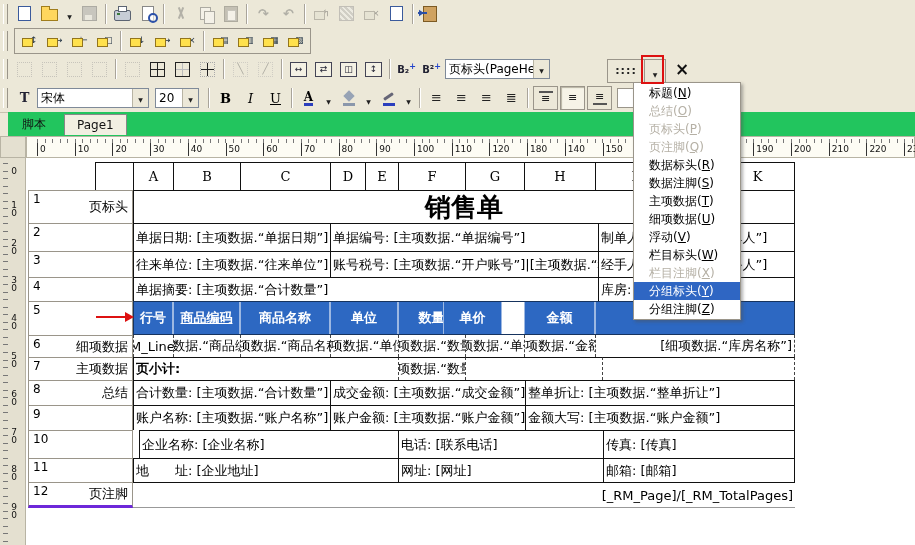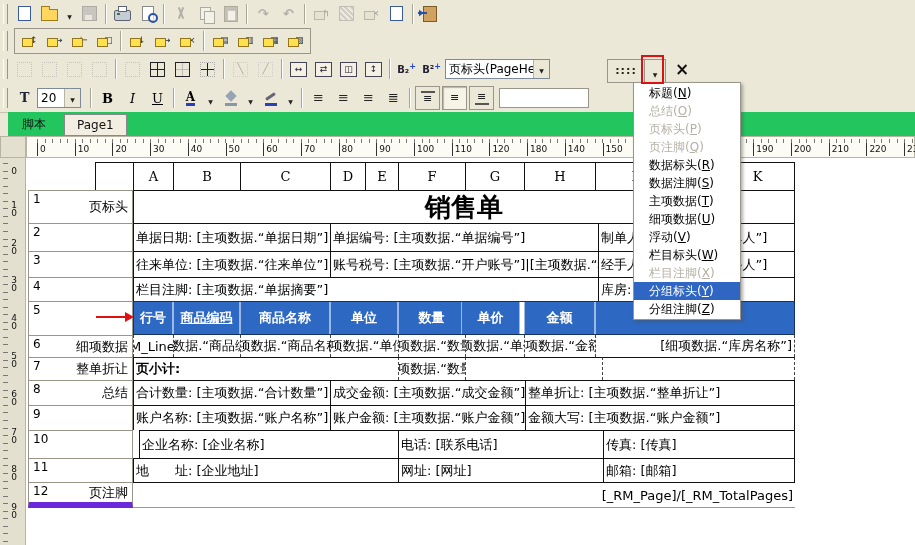--- a/index.html
+++ b/index.html
@@ -100,21 +100,21 @@
   .st-d{border-left:1px dashed #444;border-top:1px solid #111}
   .st-d2{border-left:1px dashed #444}
   .st-b{background:var(--blue,#2d68c2);color:#fff;font-weight:bold;border:1px solid #9db8e2}
   .st-t{font-size:26px;font-weight:bold}
   .st-f{border-top:1px solid #111;border-bottom:1px solid #999;background:transparent}
   .st-h{font-family:"DejaVu Serif","Liberation Serif",serif}
   .rsolid{border-right:1px solid #111}
   .rdash{border-right:1px dashed #444}
   .rlab{position:absolute;box-sizing:border-box;background:#fff;border-left:1px solid #9a958a;border-top:1px solid #9a958a;border-right:1px solid #9a958a;
         display:flex;align-items:center;justify-content:flex-end;padding-right:4px;font-size:13px;color:#000}
-  .rlab.lastrow{border-bottom:6px solid #6d28d9}
+  .rlab.lastrow{border-bottom:3px solid #6d28d9}
   .rnum{position:absolute;left:4px;top:1px;font-size:12px}
   #blueframe{position:absolute;border:1px solid #16335e;box-sizing:border-box;pointer-events:none}
   
   #bandmenu{position:absolute;left:633px;top:82px;width:106px;background:#fff;border:1px solid #9a958a;
             box-shadow:2px 2px 3px rgba(80,80,80,.45);z-index:50;padding:1px 0}
   .mi{height:18px;line-height:18px;padding-left:15px;font-size:12px;color:#000;white-space:nowrap}
   .mi.dis{color:#b5b0a5}
   .mi.hl{background:var(--mhl,#2f66c3);color:#fff}
   
   #redbox{position:absolute;left:641px;top:55px;width:23px;height:29px;border:2px solid #dd1111;box-sizing:border-box;z-index:60;pointer-events:none}
@@ -295,20 +295,26 @@
     </span>
   <span class="tbtn" style="position:absolute;left:667px;top:4px;width:26px">
       <span class="ic ic-x">×</span>
     </span>
 </div>
 <div class="tbrow" id="tb4">
   <span class="grip"></span>
   <span class="tbtn">
       <span class="ic ic-T">T</span>
     </span>
+  <div class="combo" style="position:relative;left:0;width:112px;margin-right:6px">
+    <span class="cval">宋体</span>
+    <span class="cbtn">
+        <span class="caret"></span>
+      </span>
+  </div>
   <div class="combo" style="position:relative;left:0;width:44px;margin-right:6px">
     <span class="cval">20</span>
     <span class="cbtn">
         <span class="caret"></span>
       </span>
   </div>
   <span class="tsep"></span>
   <span class="tbtn">
       <span class="ic ic-B">B</span>
     </span>
@@ -437,50 +443,50 @@
       <span class="rnum">3</span>
       <span></span>
     </div>
     <div class="cell al-l st-s" style="left: 133px; top: 251px; width: 197px; height: 26px;">往来单位: [主项数据.“往来单位”]</div>
     <div class="cell al-l st-s" style="left: 330px; top: 251px; width: 268px; height: 26px;">账号税号: [主项数据.“开户账号”]|[主项数据.“税号”]</div>
     <div class="cell al-l st-s rsolid" style="left: 598px; top: 251px; width: 197px; height: 26px;">经手人: [主项数据.“经手人”]</div>
     <div class="rlab" style="left: 28px; top: 277px; width: 105px; height: 24px;">
       <span class="rnum">4</span>
       <span></span>
     </div>
-    <div class="cell al-l st-s" style="left: 133px; top: 277px; width: 465px; height: 24px;">栏目注脚: [主项数据.“单据摘要”]</div>
+    <div class="cell al-l st-s" style="left: 133px; top: 277px; width: 465px; height: 24px;">单据摘要: [主项数据.“合计数量”]</div>
     <div class="cell al-l st-s rsolid" style="left: 598px; top: 277px; width: 197px; height: 24px;">库房: [主项数据.“库房”]</div>
     <div class="rlab" style="left: 28px; top: 301px; width: 105px; height: 34px;">
       <span class="rnum">5</span>
       <span></span>
     </div>
     <div class="cell al-c st-b" style="left: 133px; top: 301px; width: 40px; height: 34px;">行号</div>
     <div class="cell al-c st-b" style="left: 173px; top: 301px; width: 67px; height: 34px; text-decoration: underline;">商品编码</div>
     <div class="cell al-c st-b" style="left: 240px; top: 301px; width: 90px; height: 34px;">商品名称</div>
     <div class="cell al-c st-b" style="left: 330px; top: 301px; width: 68px; height: 34px;">单位</div>
     <div class="cell al-c st-b" style="left: 398px; top: 301px; width: 67px; height: 34px;">数量</div>
-    <div class="cell al-c st-b" style="left: 461px; top: 301px; width: 59px; height: 34px;">单价</div>
+    <div class="cell al-c st-b" style="left: 443px; top: 301px; width: 59px; height: 34px;">单价</div>
     <div class="cell al-c st-b" style="left: 524px; top: 301px; width: 71px; height: 34px;">金额</div>
     <div class="cell al-c st-b" style="left: 595px; top: 301px; width: 200px; height: 34px;"></div>
     <div id="blueframe" style="left: 133px; top: 301px; width: 662px; height: 34px;"></div>
     <div class="rlab" style="left: 28px; top: 335px; width: 105px; height: 22px;">
       <span class="rnum">6</span>
       <span>细项数据</span>
     </div>
     <div class="cell al-c st-d2" style="left: 133px; top: 335px; width: 40px; height: 22px;">[_RM_LineNo]</div>
     <div class="cell al-c st-d2" style="left: 173px; top: 335px; width: 67px; height: 22px;">[细项数据.“商品编码”]</div>
     <div class="cell al-c st-d2" style="left: 240px; top: 335px; width: 90px; height: 22px;">[细项数据.“商品名称”]</div>
     <div class="cell al-c st-d2" style="left: 330px; top: 335px; width: 68px; height: 22px;">[细项数据.“单位”]</div>
     <div class="cell al-c st-d2" style="left: 398px; top: 335px; width: 67px; height: 22px;">[细项数据.“数量”]</div>
     <div class="cell al-c st-d2" style="left: 465px; top: 335px; width: 59px; height: 22px;">[细项数据.“单价”]</div>
     <div class="cell al-c st-d2" style="left: 524px; top: 335px; width: 71px; height: 22px;">[细项数据.“金额”]</div>
     <div class="cell al-r st-d2 rdash" style="left: 595px; top: 335px; width: 200px; height: 22px;">[细项数据.“库房名称”]</div>
     <div class="rlab" style="left: 28px; top: 357px; width: 105px; height: 23px;">
       <span class="rnum">7</span>
-      <span>整单折让</span>
+      <span>主项数据</span>
     </div>
     <div class="cell al-l st-s" style="left: 133px; top: 357px; width: 265px; height: 23px; font-weight: bold;">页小计:</div>
     <div class="cell al-c st-d" style="left: 398px; top: 357px; width: 67px; height: 23px;">[细项数据.“数量”]</div>
     <div class="cell al-l st-d" style="left: 465px; top: 357px; width: 137px; height: 23px;"></div>
     <div class="cell al-l st-d rdash" style="left: 602px; top: 357px; width: 193px; height: 23px;"></div>
     <div class="rlab" style="left: 28px; top: 380px; width: 105px; height: 25px;">
       <span class="rnum">8</span>
       <span>总结</span>
     </div>
     <div class="cell al-l st-s" style="left: 133px; top: 380px; width: 197px; height: 25px;">合计数量: [主项数据.“合计数量”]</div>

